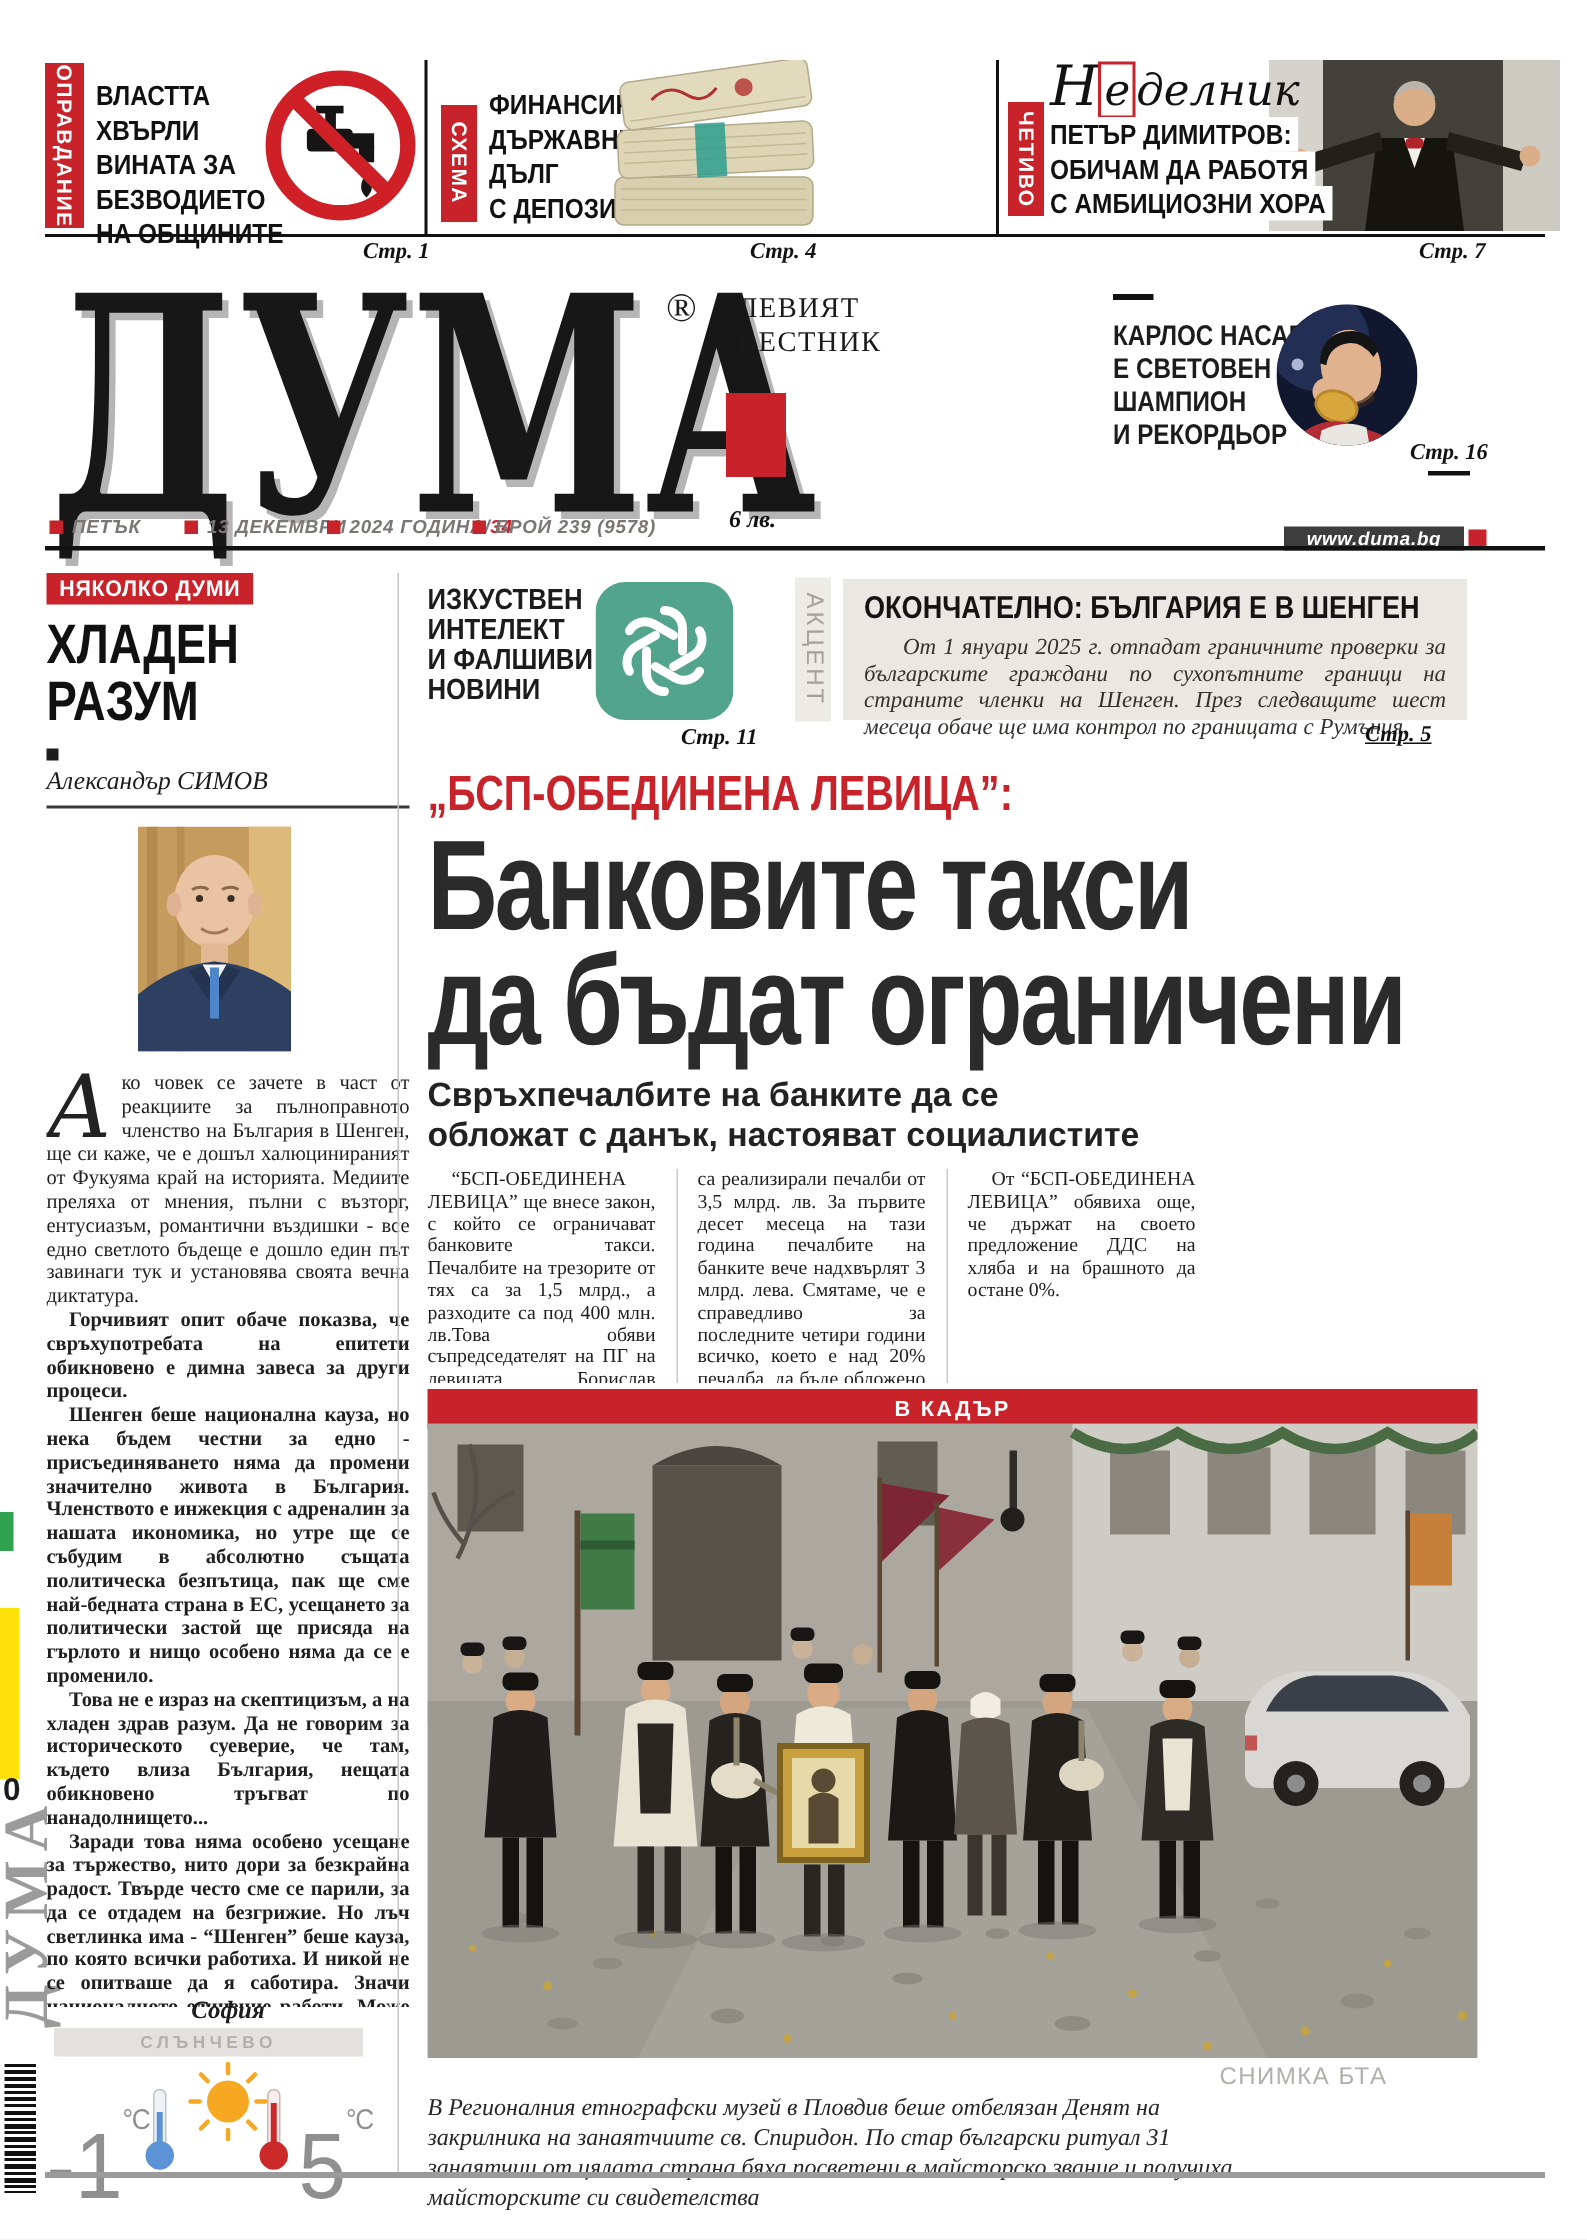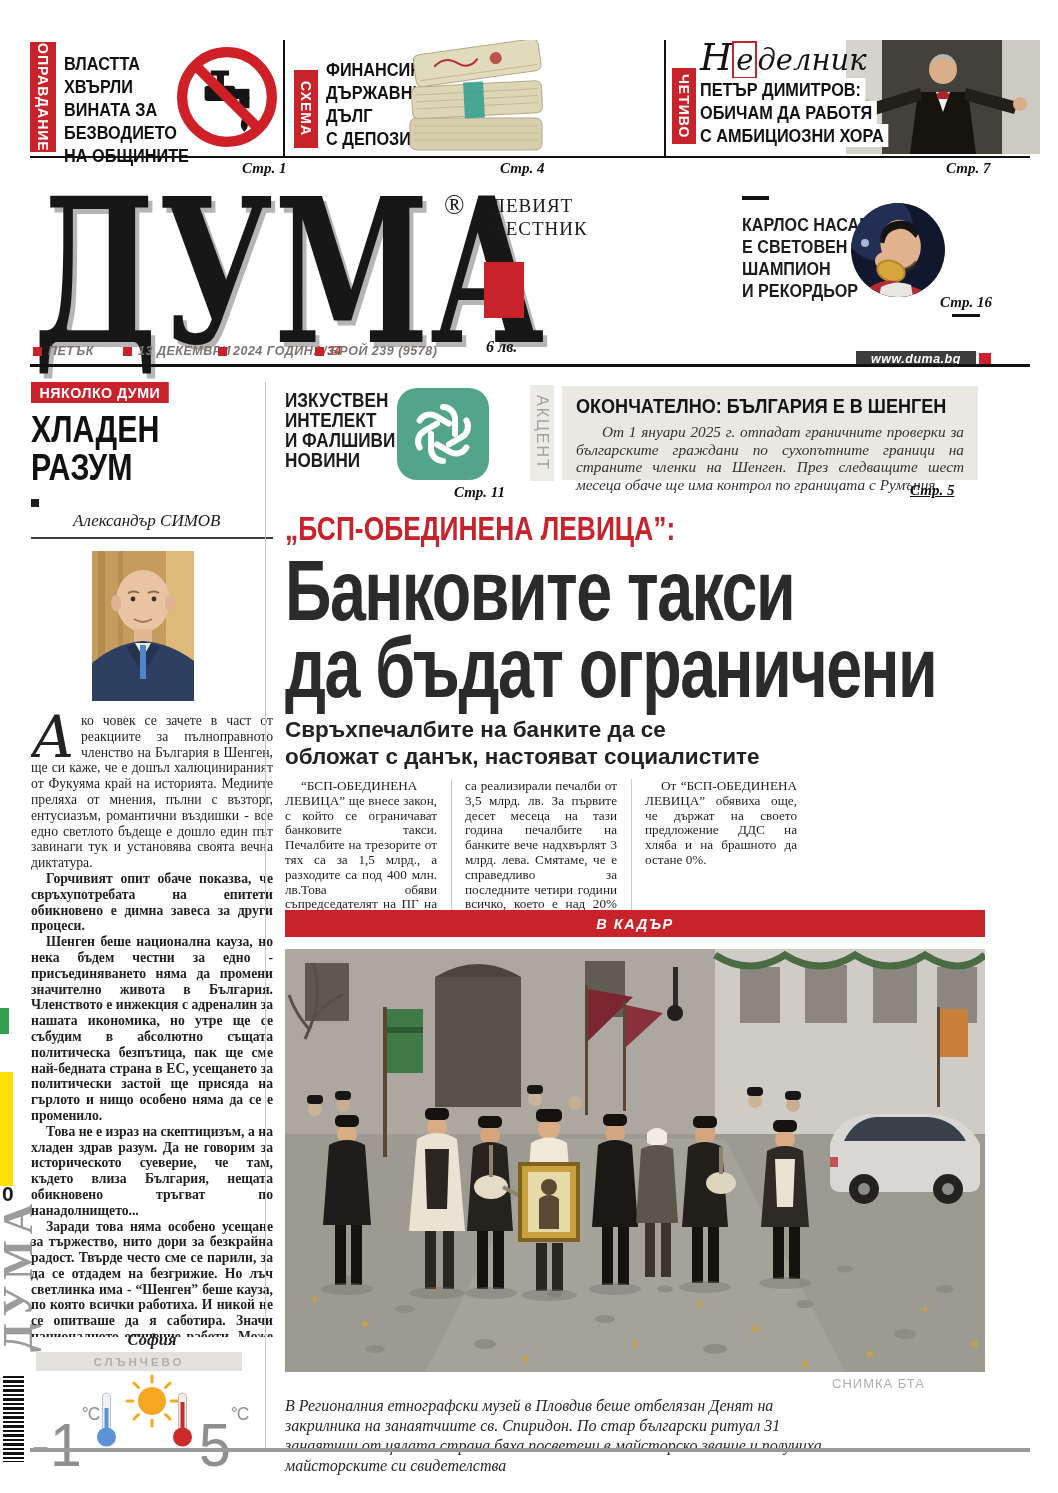--- a/index.html
+++ b/index.html
@@ -23,21 +23,21 @@
   .sportlines{font-weight:800;font-size:19px;line-height:22px;transform:scaleX(.85);transform-origin:left top;}
   .dl-item{font-weight:700;font-size:12.5px;color:#7b7673;letter-spacing:.5px;white-space:nowrap;font-style:italic;}
   .dl-item .sq{display:inline-block;width:9px;height:9px;background:#c8232b;margin-right:6px;vertical-align:-1px;}
   .red{color:#c8232b;}
   .wwwbar{background:#3d3d3d;color:#fff;font-weight:700;font-style:italic;font-size:12.5px;
         display:flex;align-items:center;justify-content:center;letter-spacing:.5px;}
   
   .badge{background:#c8232b;color:#fff;font-weight:800;font-size:15px;letter-spacing:.5px;
         padding:2px 9px;display:inline-block;transform:scaleX(.95);transform-origin:left top;}
   .optitle{font-weight:900;font-size:37px;line-height:38px;transform:scaleX(.82);transform-origin:left top;color:#111;}
-  .author{font-family:"Liberation Serif",serif;font-style:italic;font-size:17px;margin-left:42px;}
+  .author{font-family:"Liberation Serif",serif;font-style:italic;font-size:17px;}
   .article{font-family:"Liberation Serif",serif;font-size:13.7px;line-height:15.8px;
         text-align:justify;color:#1f1f1f;}
   .article p{margin:0;}
   .article p.ind{text-indent:15px;font-weight:bold;}
   .dropcap{float:left;font-family:"DejaVu Serif",serif;font-style:italic;font-size:58px;
         line-height:44px;padding:2px 6px 0 0;color:#222;}
   .city{font-family:"Liberation Serif",serif;font-style:italic;font-weight:700;font-size:16.5px;text-align:center;}
   .condbar{background:#e3e1dd;color:#b2afab;letter-spacing:3px;font-size:11.5px;font-weight:700;
         display:flex;align-items:center;justify-content:center;}
   .temp{font-size:62px;font-weight:300;color:#8f8f8f;line-height:60px;white-space:nowrap;transform:scaleX(.92);transform-origin:left top;}
@@ -55,21 +55,21 @@
         transform:scaleX(.76);transform-origin:left top;white-space:nowrap;}
   .deck{font-weight:700;font-size:22.5px;line-height:27px;color:#222;}
   .bodycols{display:flex;}
   .bcol{width:152px;font-family:"Liberation Serif",serif;font-size:13.2px;line-height:14.8px;
         text-align:justify;color:#1e1e1e;}
   .bcol+.bcol{border-left:1px solid #c9c9c9;margin-left:14px;padding-left:13px;}
   .bcol p{margin:0;}
   .bcol p.ind{text-indent:16px;}
   .kadar{background:#c8232b;color:#fff;font-weight:700;font-size:14.5px;letter-spacing:1.5px;
         display:flex;align-items:center;justify-content:center;}
-  .credit{font-size:13px;color:#b2afab;letter-spacing:1px;text-align:right;}
+  .credit{font-size:16px;color:#b2afab;letter-spacing:1px;text-align:right;}
   .caption{font-family:"Liberation Serif",serif;font-style:italic;font-size:16px;line-height:20px;color:#262626;}
   
   .spine{writing-mode:vertical-rl;transform:rotate(180deg);font-family:"Liberation Serif",serif;
         font-weight:700;font-size:42px;color:#9b9b9b;letter-spacing:6px;}
   .barcode{background:repeating-linear-gradient(180deg,#111 0 2px,#fff 2px 4px,#111 4px 7px,#fff 7px 9px);}
   .ned{font-family:"DejaVu Serif",serif;font-style:italic;font-size:29px;color:#121212;white-space:nowrap;}
   .ned .cap{font-size:37px;}
   .ned .boxed{border:2px solid #c8232b;padding:0 2px;}
 </style>
 </head>
@@ -347,21 +347,21 @@
       </div>
       <div class="bcol">
         <p>са реализирали печалби от 3,5 млрд. лв. За първите десет месеца на тази година печалбите на банките вече надхвърлят 3 млрд. лева. Смятаме, че е справедливо за последните четири години всичко, което е над 20% печалба, да бъде обложено с данък така, както</p>
       </div>
       <div class="bcol">
         <p class="ind">От “БСП-ОБЕДИНЕНА ЛЕВИЦА” обявиха още, че държат на своето предложение ДДС на хляба и на брашното да остане 0%.</p>
 
       </div>
     </div>
 
-    <div class="abs kadar" style="left:0;top:528px;width:700px;height:27px;font-style:italic;">
+    <div class="abs kadar" style="left:0;top:544px;width:700px;height:27px;">
         <span>В КАДЪР</span>
       </div>
 
     <div class="abs" style="left:0;top:567px;">
       <svg width="700" height="423" viewBox="0 0 700 423">
         <rect width="700" height="423" fill="#b3afa7"></rect>
         <rect x="0" y="0" width="430" height="200" fill="#aca89f"></rect>
         <rect x="150" y="28" width="86" height="130" fill="#56524a"></rect>
         <path d="M150 28 q43 -26 86 0 z" fill="#4a463f"></path>
         <rect x="20" y="14" width="44" height="58" fill="#5d594f"></rect>

